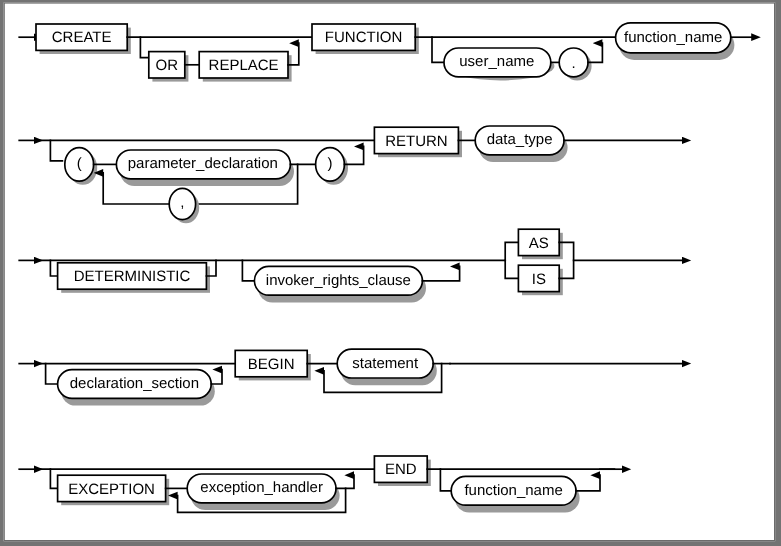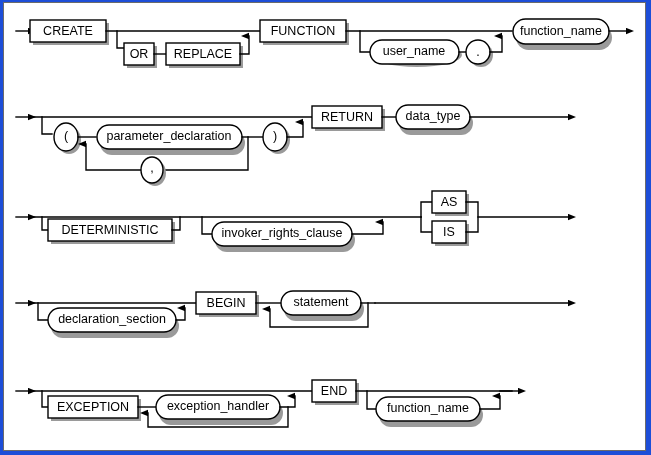--- a/index.html
+++ b/index.html
@@ -1,20 +1,20 @@
 <!DOCTYPE html>
 <html><head>
 <meta charset="utf-8">
 <style>
   html,body{margin:0;padding:0;background:#ffffff;}
   body{font-family:"Liberation Sans", sans-serif;}
   #page{
     position:relative;
     width:651px;height:455px;
-    background:#1d4ed8;
+    background:#737373;
     box-sizing:border-box;
     overflow:hidden;
   }
   #frame{
     position:absolute;left:3px;top:2px;
     width:643px;height:449px;
     border:1px solid #6b6b6b;
     box-sizing:border-box;
     background:#ffffff;
   }

